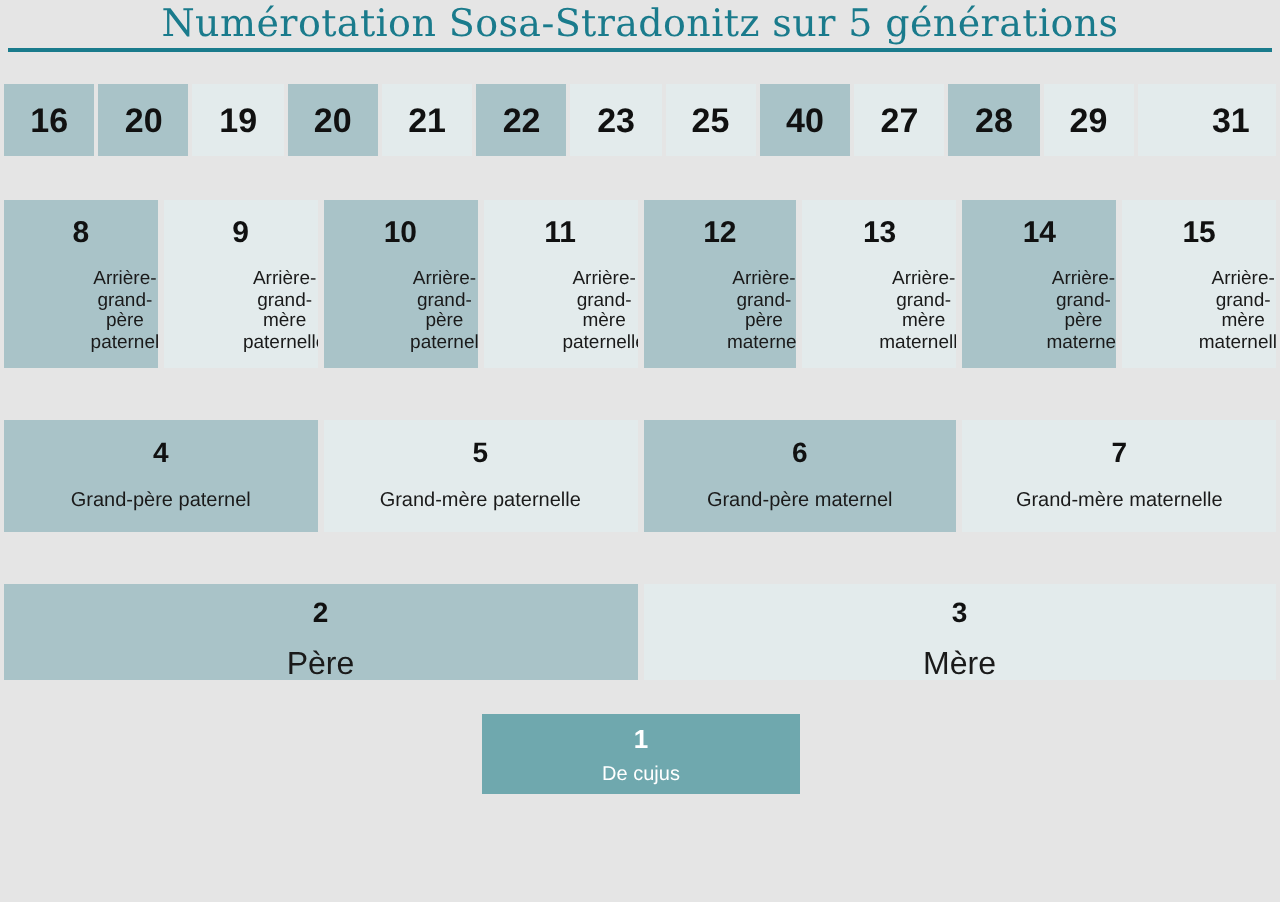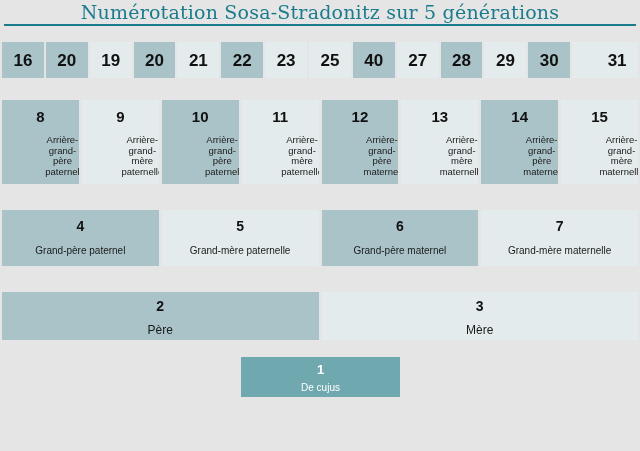--- a/index.html
+++ b/index.html
@@ -154,21 +154,21 @@
     margin-right: 3px;
     padding-top: 7px;
     flex: 1 1 0;
   }
   #gen2 .cell:last-child { margin-right: 0; }
   #gen2 .num {
     font-size: 14px;
     margin-bottom: 11px;
   }
   #gen2 .lbl {
-    font-size: 12px;
+    font-size: 16px;
   }
 
   
   #gen1 {
     left: 241px;
     top: 357px;
     width: 159px;
     height: 40px;
   }
   #gen1 .cell {
@@ -231,23 +231,20 @@
       </div>
       <div class="cell tone-light">
         <div class="num">27</div>
       </div>
       <div class="cell tone-dark">
         <div class="num">28</div>
       </div>
       <div class="cell tone-light">
         <div class="num">29</div>
       </div>
-      <div class="cell tone-dark">
-        <div class="num">30</div>
-      </div>
       <div class="cell tone-light">
         <div class="num">31</div>
       </div>
     </div>
   <div class="gen-row" id="gen4">
       <div class="cell tone-dark">
         <div class="num">8</div>
         <div class="lbl">Arrière-grand-père paternel</div>
       </div>
       <div class="cell tone-light">

